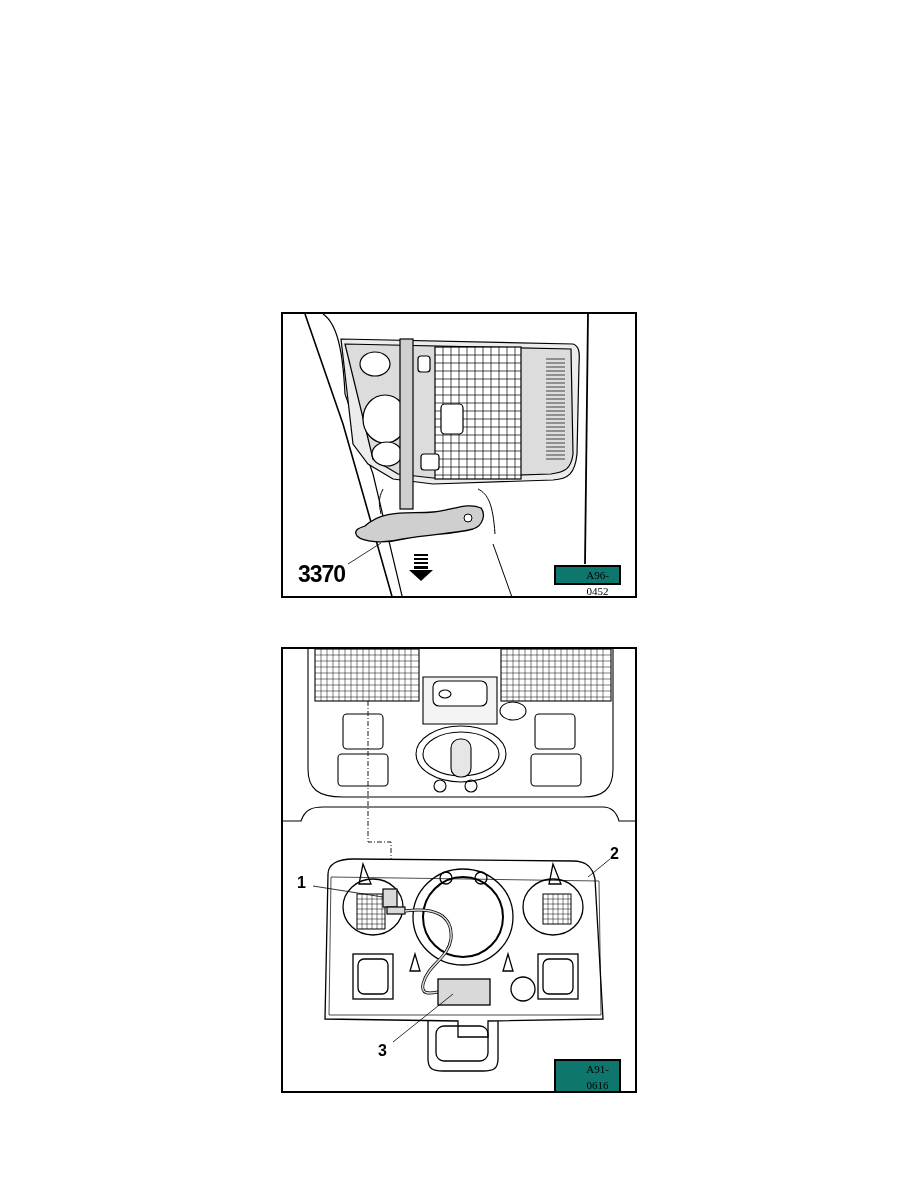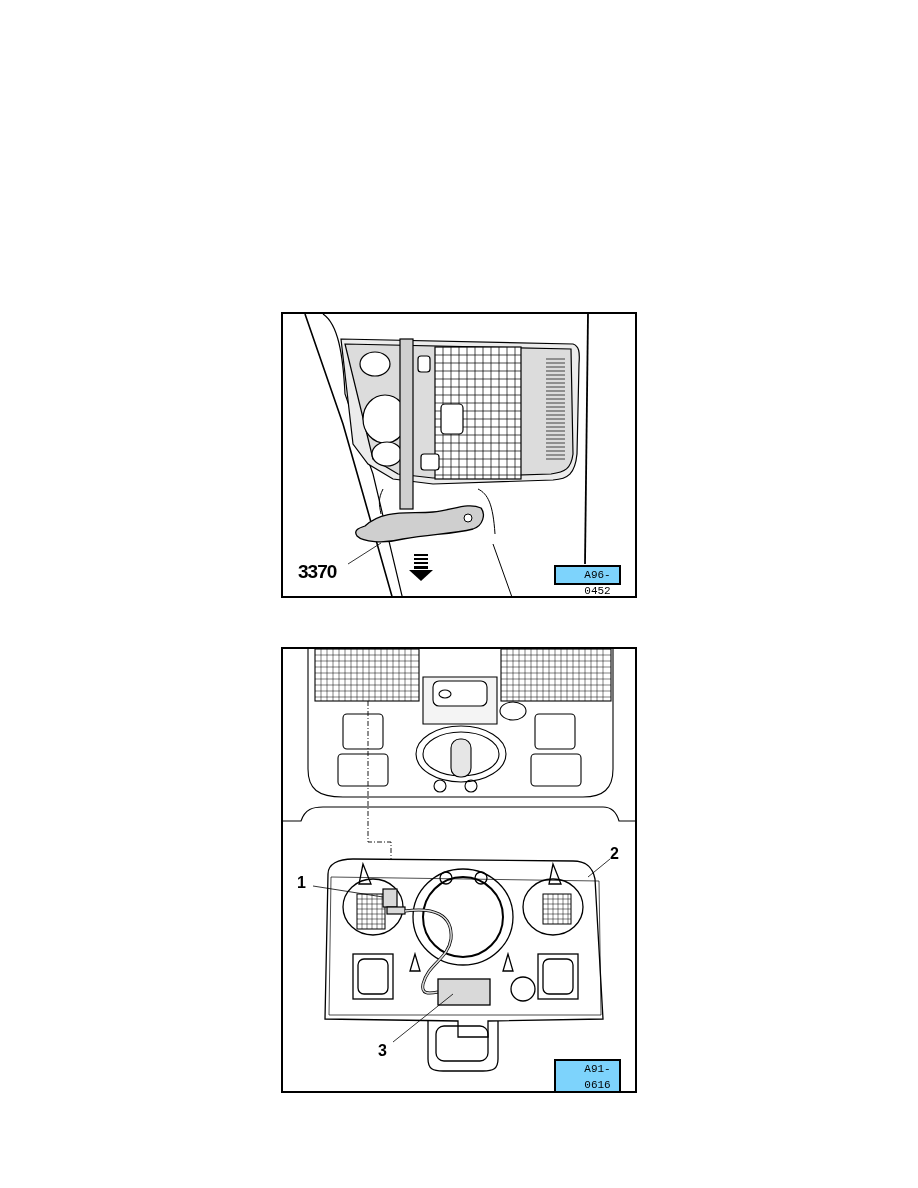--- a/index.html
+++ b/index.html
@@ -2,28 +2,28 @@
 <html><head>
   <meta charset="utf-8">
   <style>
     html, body { margin: 0; padding: 0; background: #ffffff; }
     body { width: 918px; height: 1188px; position: relative; overflow: hidden;
            font-family: "Liberation Sans", sans-serif; }
     .figure { position: absolute; background: #fff; border: 2px solid #000; box-sizing: border-box; overflow: hidden; }
     #fig1 { left: 281px; top: 312px; width: 356px; height: 286px; }
     #fig2 { left: 281px; top: 647px; width: 356px; height: 446px; }
     .figure svg { position: absolute; left: 0; top: 0; }
-    .ref-box { position: absolute; border: 2px solid #000; background: #7dd3fc;
+    .ref-box { position: absolute; border: 2px solid #000; background: #0f766e;
                font-size: 11px; color: #000; text-align: center; line-height: 16px;
-               box-sizing: border-box; font-family: Liberation Mono, monospace; padding-left: 20px; }
+               box-sizing: border-box; font-family: Liberation Serif, serif; padding-left: 20px; }
     #fig1 .ref-box { left: 271px; top: 251px; width: 67px; height: 20px; }
     #fig2 .ref-box { left: 271px; top: 410px; width: 67px; height: 36px; }
     .callout { position: absolute; font-weight: bold; color: #000;
                font-family: "Liberation Sans", sans-serif; }
-    #tool-label { left: 15px; top: 247px; font-size: 19px; letter-spacing: -1px; }
+    #tool-label { left: 15px; top: 247px; font-size: 23px; letter-spacing: -1px; }
     #callout-1 { left: 14px; top: 225px; font-size: 16px; }
     #callout-2 { left: 327px; top: 196px; font-size: 16px; }
     #callout-3 { left: 95px; top: 393px; font-size: 16px; }
   </style>
 </head>
 <body>
 
 <div class="figure" id="fig1">
   <svg width="356" height="286" viewBox="0 0 356 286">
     <g fill="none" stroke="#000" stroke-width="1.2">

